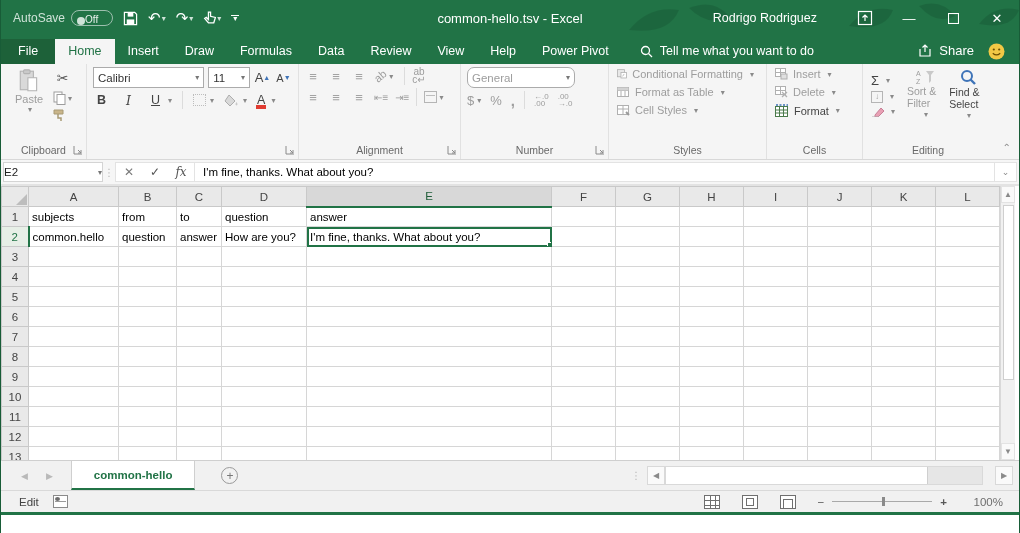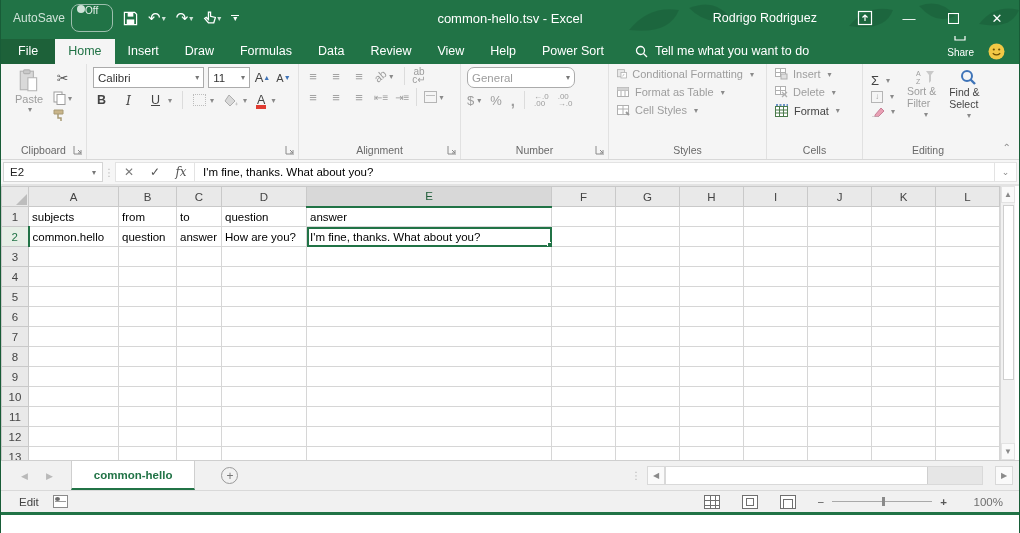--- a/index.html
+++ b/index.html
@@ -5,36 +5,36 @@
   * { box-sizing: border-box; margin: 0; padding: 0; }
   html,body { width:1020px; height:533px; overflow:hidden; font-family:"Liberation Sans",sans-serif; }
   .window { width:1020px; height:533px; display:flex; flex-direction:column; background:#fff;
             border-left:1px solid #185c37; border-right:1px solid #185c37; }
 
   
   .titlebar { height:36px; background:#217346; color:#fff; display:flex; align-items:center; position:relative; flex:none; }
   .deco { position:absolute; right:0; top:0; height:36px; width:420px; opacity:.22; pointer-events:none; }
   .qat { display:flex; align-items:center; gap:10px; padding-left:12px; z-index:1; }
   .autosave { display:flex; align-items:center; gap:6px; color:#cfe3d8; font-size:12px; }
-  .pill { width:42px; height:28px; border:1px solid #9dbfae; border-radius:8px; display:flex; align-items:flex-start; gap:0; padding:0 5px; font-size:10px; color:#e8f1ec; }
+  .pill { width:42px; height:16px; border:1px solid #9dbfae; border-radius:8px; display:flex; align-items:flex-end; gap:0; padding:0 5px; font-size:10px; color:#e8f1ec; }
   .pill .dot { width:8px; height:8px; border-radius:50%; background:#cfe3d8; }
   .qbtn { color:#fff; font-size:15px; display:flex; align-items:center; gap:1px; cursor:default; }
   .qbtn .dd { font-size:8px; color:#cfe3d8; }
   .title-center { position:absolute; left:0; right:0; text-align:center; font-size:13px; color:#fff; z-index:0; }
   .tb-right { margin-left:auto; display:flex; align-items:center; height:100%; z-index:1; }
   .user-name { font-size:12.5px; color:#fff; margin-right:26px; }
   .winbtn { width:44px; height:36px; display:flex; align-items:center; justify-content:center; color:#fff; font-size:13px; }
 
   
   .tabrow { height:28px; background:#217346; display:flex; align-items:flex-end; color:#fff; flex:none; }
   .rtab { padding:5px 13px 6px; font-size:12.5px; cursor:default; white-space:nowrap; }
   .rtab.file { background:#1d6139; padding:5px 17px 6px; }
   .rtab.active { background:#f5f5f5; color:#217346; }
   .tellme { display:flex; align-items:center; gap:7px; font-size:12.5px; margin-left:18px; padding-bottom:6px; }
-  .share { display:flex; align-items:center; gap:6px; font-size:10px; margin-left:auto; margin-right:14px; padding-bottom:6px;flex-direction:column; }
+  .share { display:flex; align-items:center; gap:6px; font-size:13px; margin-left:auto; margin-right:14px; padding-bottom:6px; }
   .smiley { margin-right:14px; padding-bottom:4px; }
 
   
   .ribbon { height:96px; background:#f5f5f5; border-bottom:1px solid #d8d8d8; display:flex; flex:none; position:relative; }
   .grp { display:flex; flex-direction:column; border-right:1px solid #e1e1e1; position:relative; padding:3px 6px 0; }
   .grp-label { margin-top:auto; text-align:center; font-size:10.5px; color:#696969; padding:1px 0 3px; }
   .dlg { position:absolute; right:3px; bottom:4px; width:10px; height:10px; }
   .dlg svg { display:block; }
   .gray { color:#9d9d9d; }
   .dark { color:#444; }
@@ -48,21 +48,21 @@
   .vitem { display:flex; align-items:center; gap:5px; font-size:11px; white-space:nowrap; }
   .lines { color:#a3a3a3; font-size:13px; line-height:9px; width:16px; text-align:center; }
   .sq { width:13px; height:12px; border:1px solid #b5b5b5; display:inline-block; }
   .underl { text-decoration:underline; }
   .acolor { position:relative; font-size:12.5px; color:#444; }
   .acolor::after { content:""; position:absolute; left:-1px; right:-1px; bottom:-2px; height:4px; background:#e03c32; }
   .collapse { position:absolute; right:8px; bottom:6px; color:#8a8a8a; font-size:10px; }
 
   
   .fbar { height:26px; background:#f6f6f6; border-bottom:2px solid #e3e3e3; display:flex; align-items:stretch; flex:none; padding:2px 2px 2px 0; }
-  .namebox { width:100px; background:#fff; border:1px solid #d4d4d4; margin-left:2px; display:flex; align-items:center; font-size:11.5px; padding:0 6px; color:#222; }
+  .namebox { width:100px; background:#fff; border:1px solid #d4d4d4; margin-left:2px; display:flex; align-items:center; font-size:11.5px; padding:0 0; color:#222; }
   .namebox .arr { margin-left:auto; font-size:8px; color:#777; }
   .fdots { width:12px; display:flex; align-items:center; justify-content:center; color:#b7b7b7; font-size:10px; letter-spacing:0; }
   .fbtns { display:flex; align-items:center; background:#fff; border:1px solid #e3e3e3; }
   .fico { width:26px; text-align:center; font-size:12px; color:#7a7a7a; }
   .fx { font-style:italic; font-family:"DejaVu Serif",serif; color:#555; }
   .finput { flex:1; background:#fff; border:1px solid #e3e3e3; border-left:none; display:flex; align-items:center; font-size:11.5px; color:#000; padding:0 8px; }
   .fexpand { width:22px; display:flex; align-items:center; justify-content:center; color:#8a8a8a; font-size:9px; background:#fff; border:1px solid #e3e3e3; border-left:none; }
 
   
   .gridwrap { height:274px; display:flex; flex:none; overflow:hidden; background:#fff; }
@@ -175,21 +175,21 @@
   <div class="tabrow">
     <div class="rtab file">File</div>
     <div class="rtab active">Home</div>
     <div class="rtab">Insert</div>
     <div class="rtab">Draw</div>
     <div class="rtab">Formulas</div>
     <div class="rtab">Data</div>
     <div class="rtab">Review</div>
     <div class="rtab">View</div>
     <div class="rtab">Help</div>
-    <div class="rtab">Power Sort</div>
+    <div class="rtab">Power Pivot</div>
     <div class="tellme">
       <svg width="13" height="13" viewBox="0 0 13 13">
           <circle cx="5.5" cy="5.5" r="4" fill="none" stroke="#fff" stroke-width="1.3"></circle>
           <path d="M8.5 8.5 L12 12" stroke="#fff" stroke-width="1.3"></path>
         </svg>
       <span>Tell me what you want to do</span>
     </div>
     <div class="share">
       <svg width="14" height="13" viewBox="0 0 14 13">
           <path d="M1 5 v7 h10 v-7" fill="none" stroke="#fff" stroke-width="1.2"></path>

